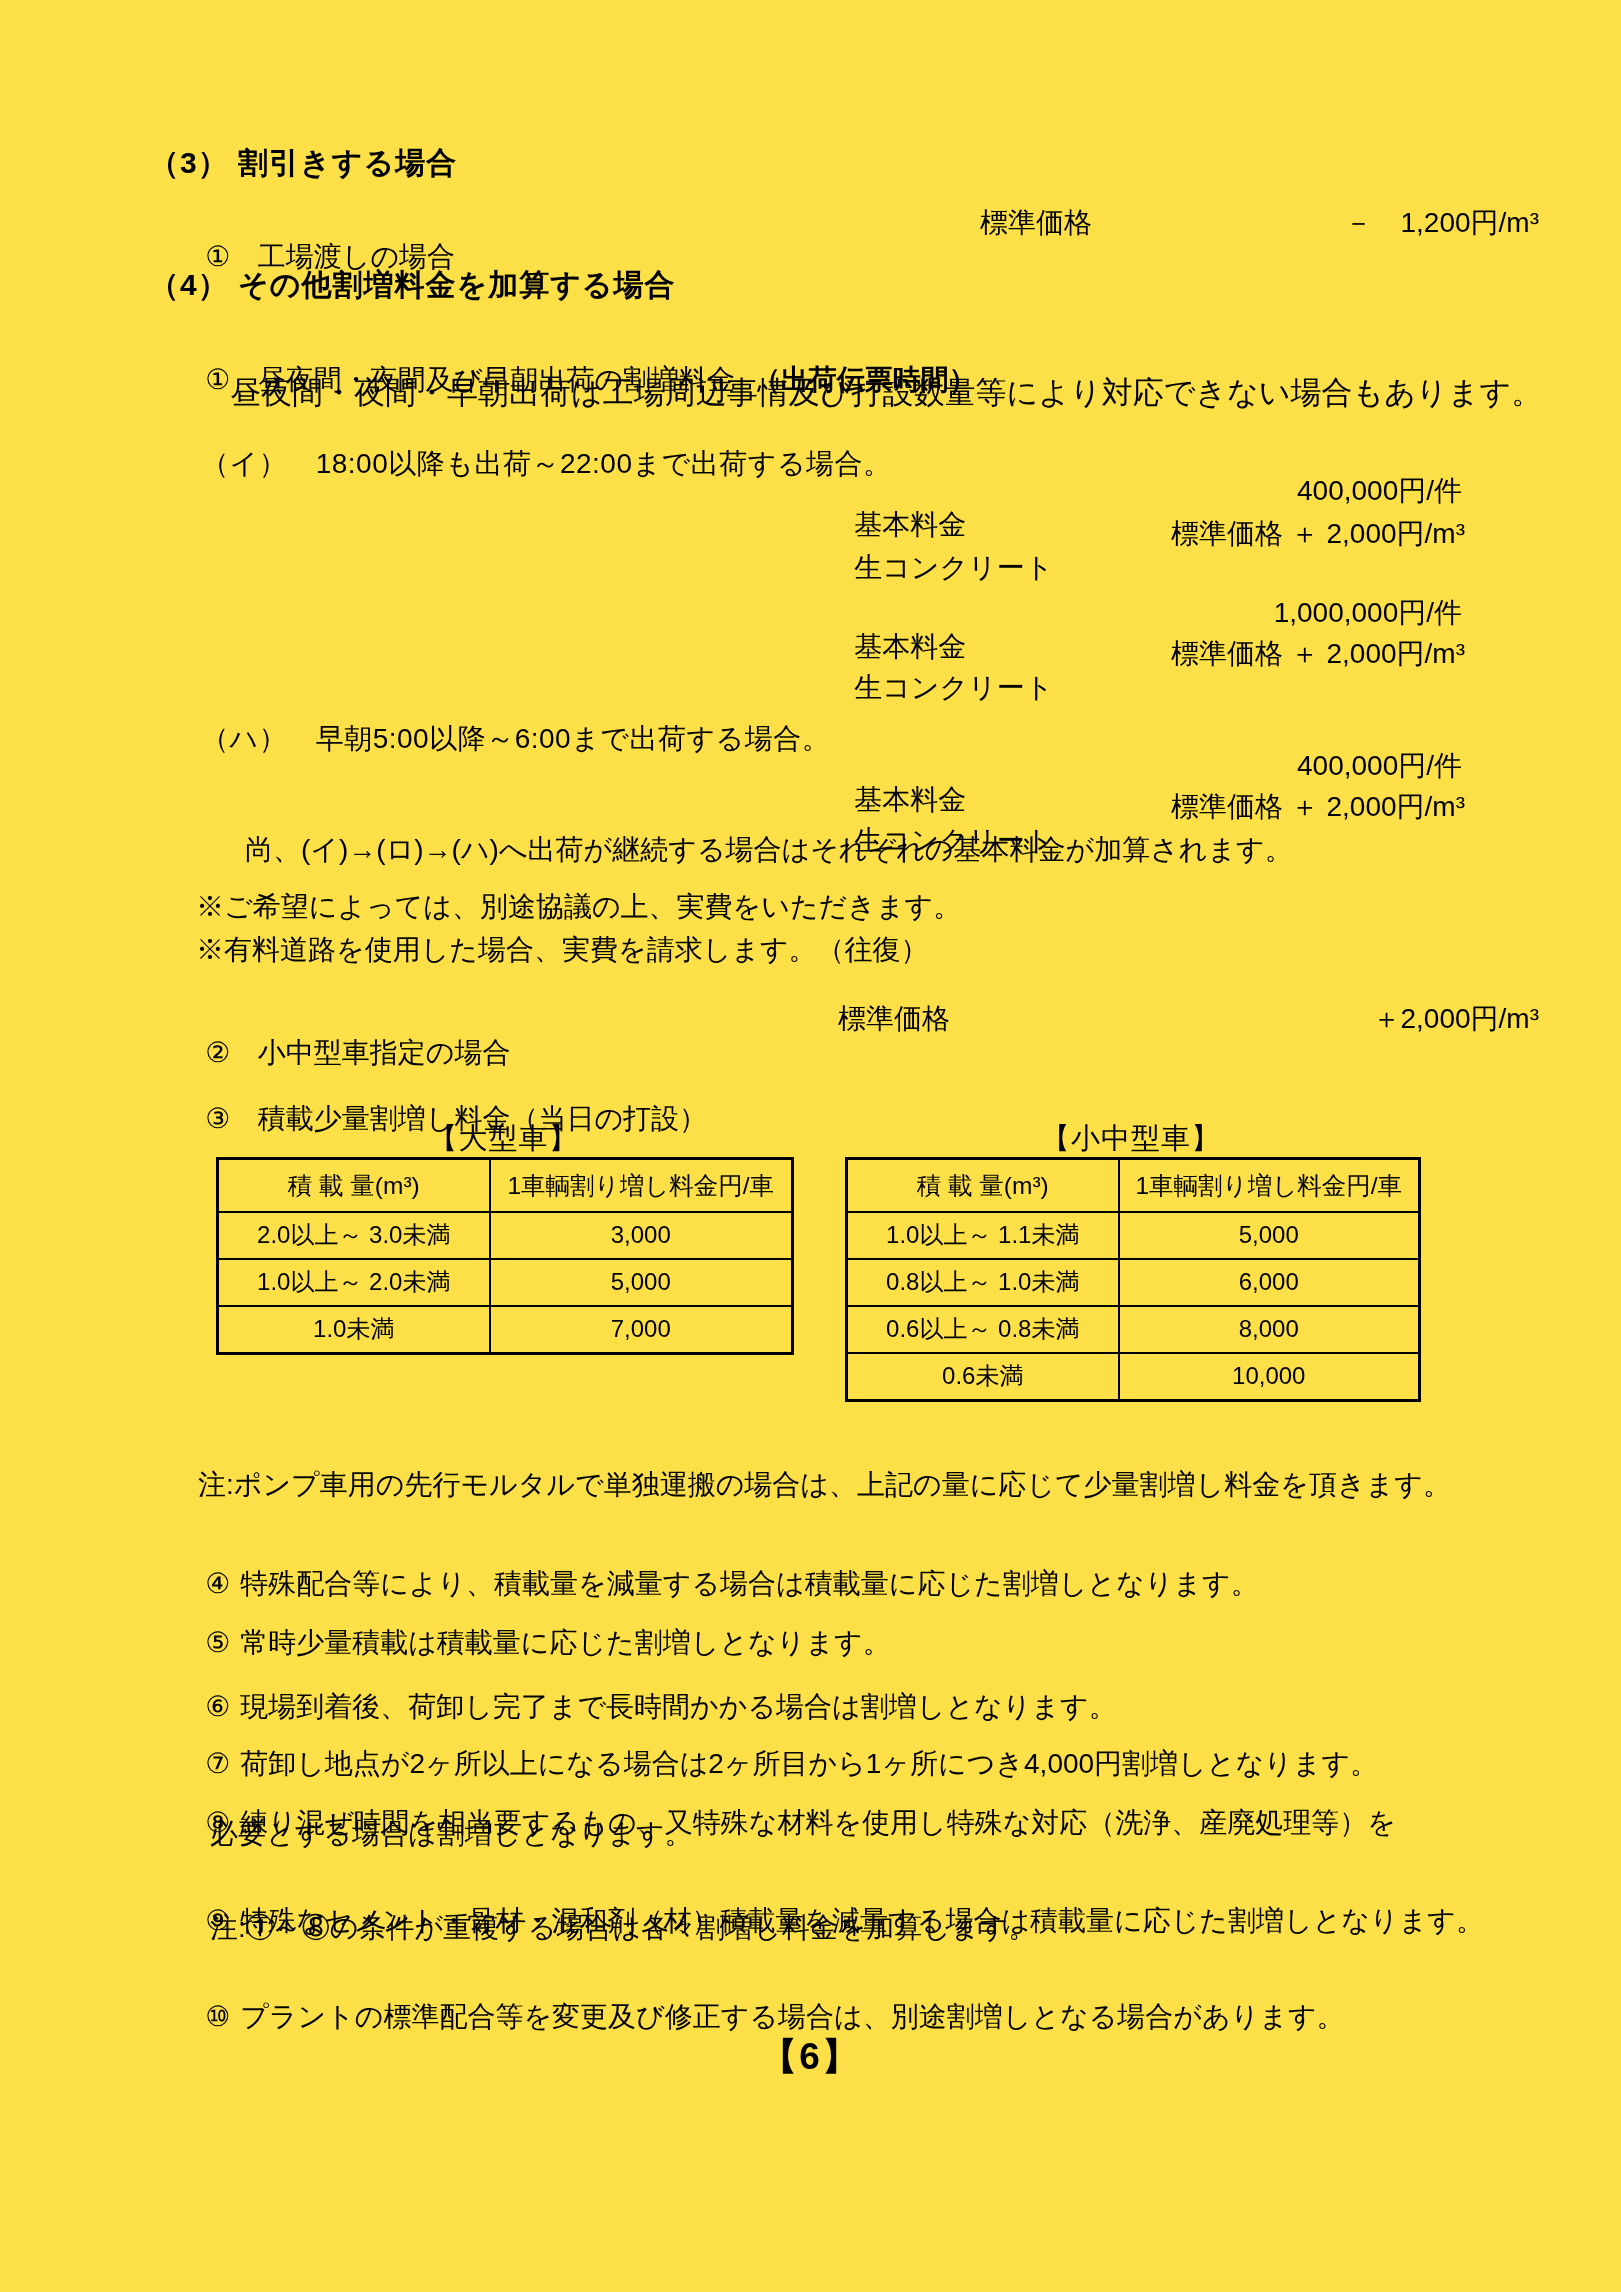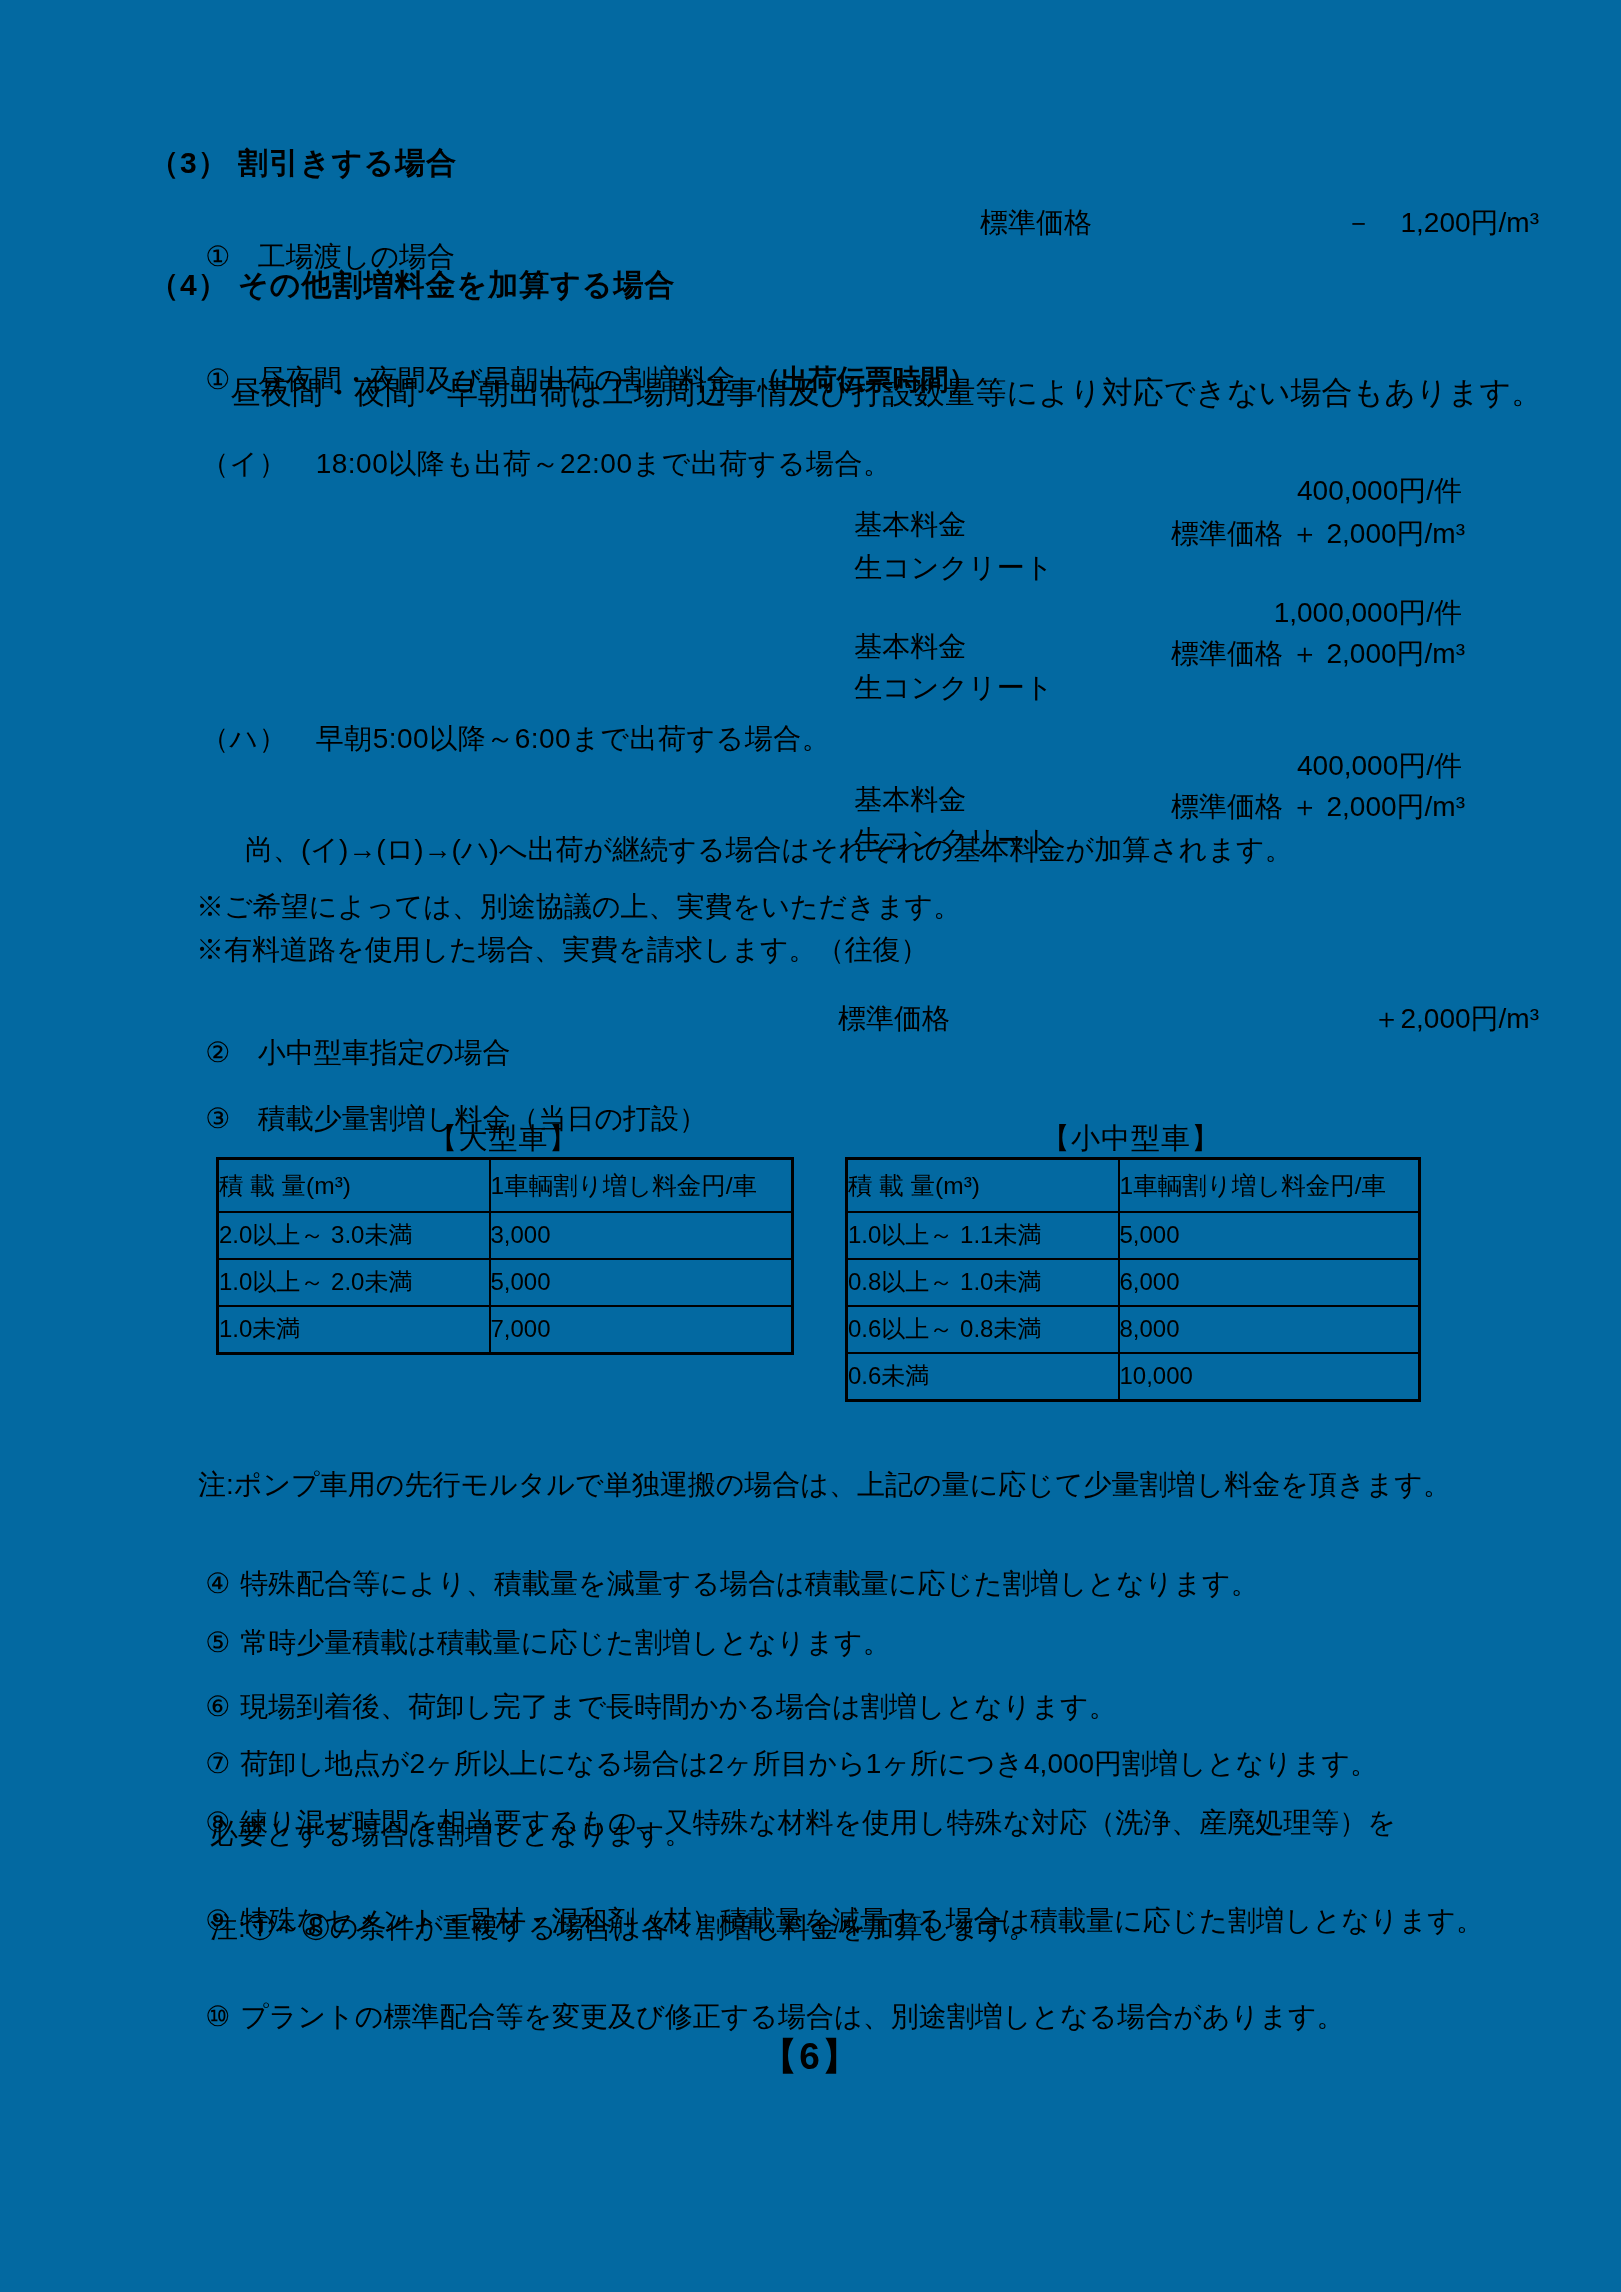--- a/index.html
+++ b/index.html
@@ -1,20 +1,20 @@
 <!DOCTYPE html>
 <html><head>
 <meta charset="utf-8">
 <style>
   html,body{margin:0;padding:0;background:#e8e8e8;}
   .page{
     position:relative;
     width:1621px;height:2293px;
     margin:0 auto;
-    background:#0369a1;
+    background:#fde047;
     color:#000;
     font-family:"Liberation Sans", sans-serif;
     font-size:28px;
     line-height:1.2;
     overflow:hidden;
   }
   .row{position:absolute;white-space:pre;}
   .b{font-weight:bold;}
   .heading{font-size:30px;font-weight:bold;letter-spacing:1px;}
   .cnum{display:inline-block;width:35px;}
@@ -26,21 +26,21 @@
   .case-label{letter-spacing:0.5px;margin-top:12px;}
   .tbl-title{position:absolute;text-align:center;font-size:29px;letter-spacing:1px;}
   table.ptable{
     position:absolute;
     border-collapse:collapse;
     border:3.9px solid #000;
     table-layout:fixed;
   }
   table.ptable td{
     border:2px solid #000;
-    text-align:left;
+    text-align:center;
     vertical-align:middle;
     padding:0;
     overflow:hidden;
     white-space:nowrap;
   }
   td.hc{height:51px;font-size:24.5px;}
   td.dc{height:45px;font-size:24px;}
   .pagenum{position:absolute;left:0;width:100%;text-align:center;font-size:37px;font-weight:bold;letter-spacing:2px;}
 </style>
 </head>

